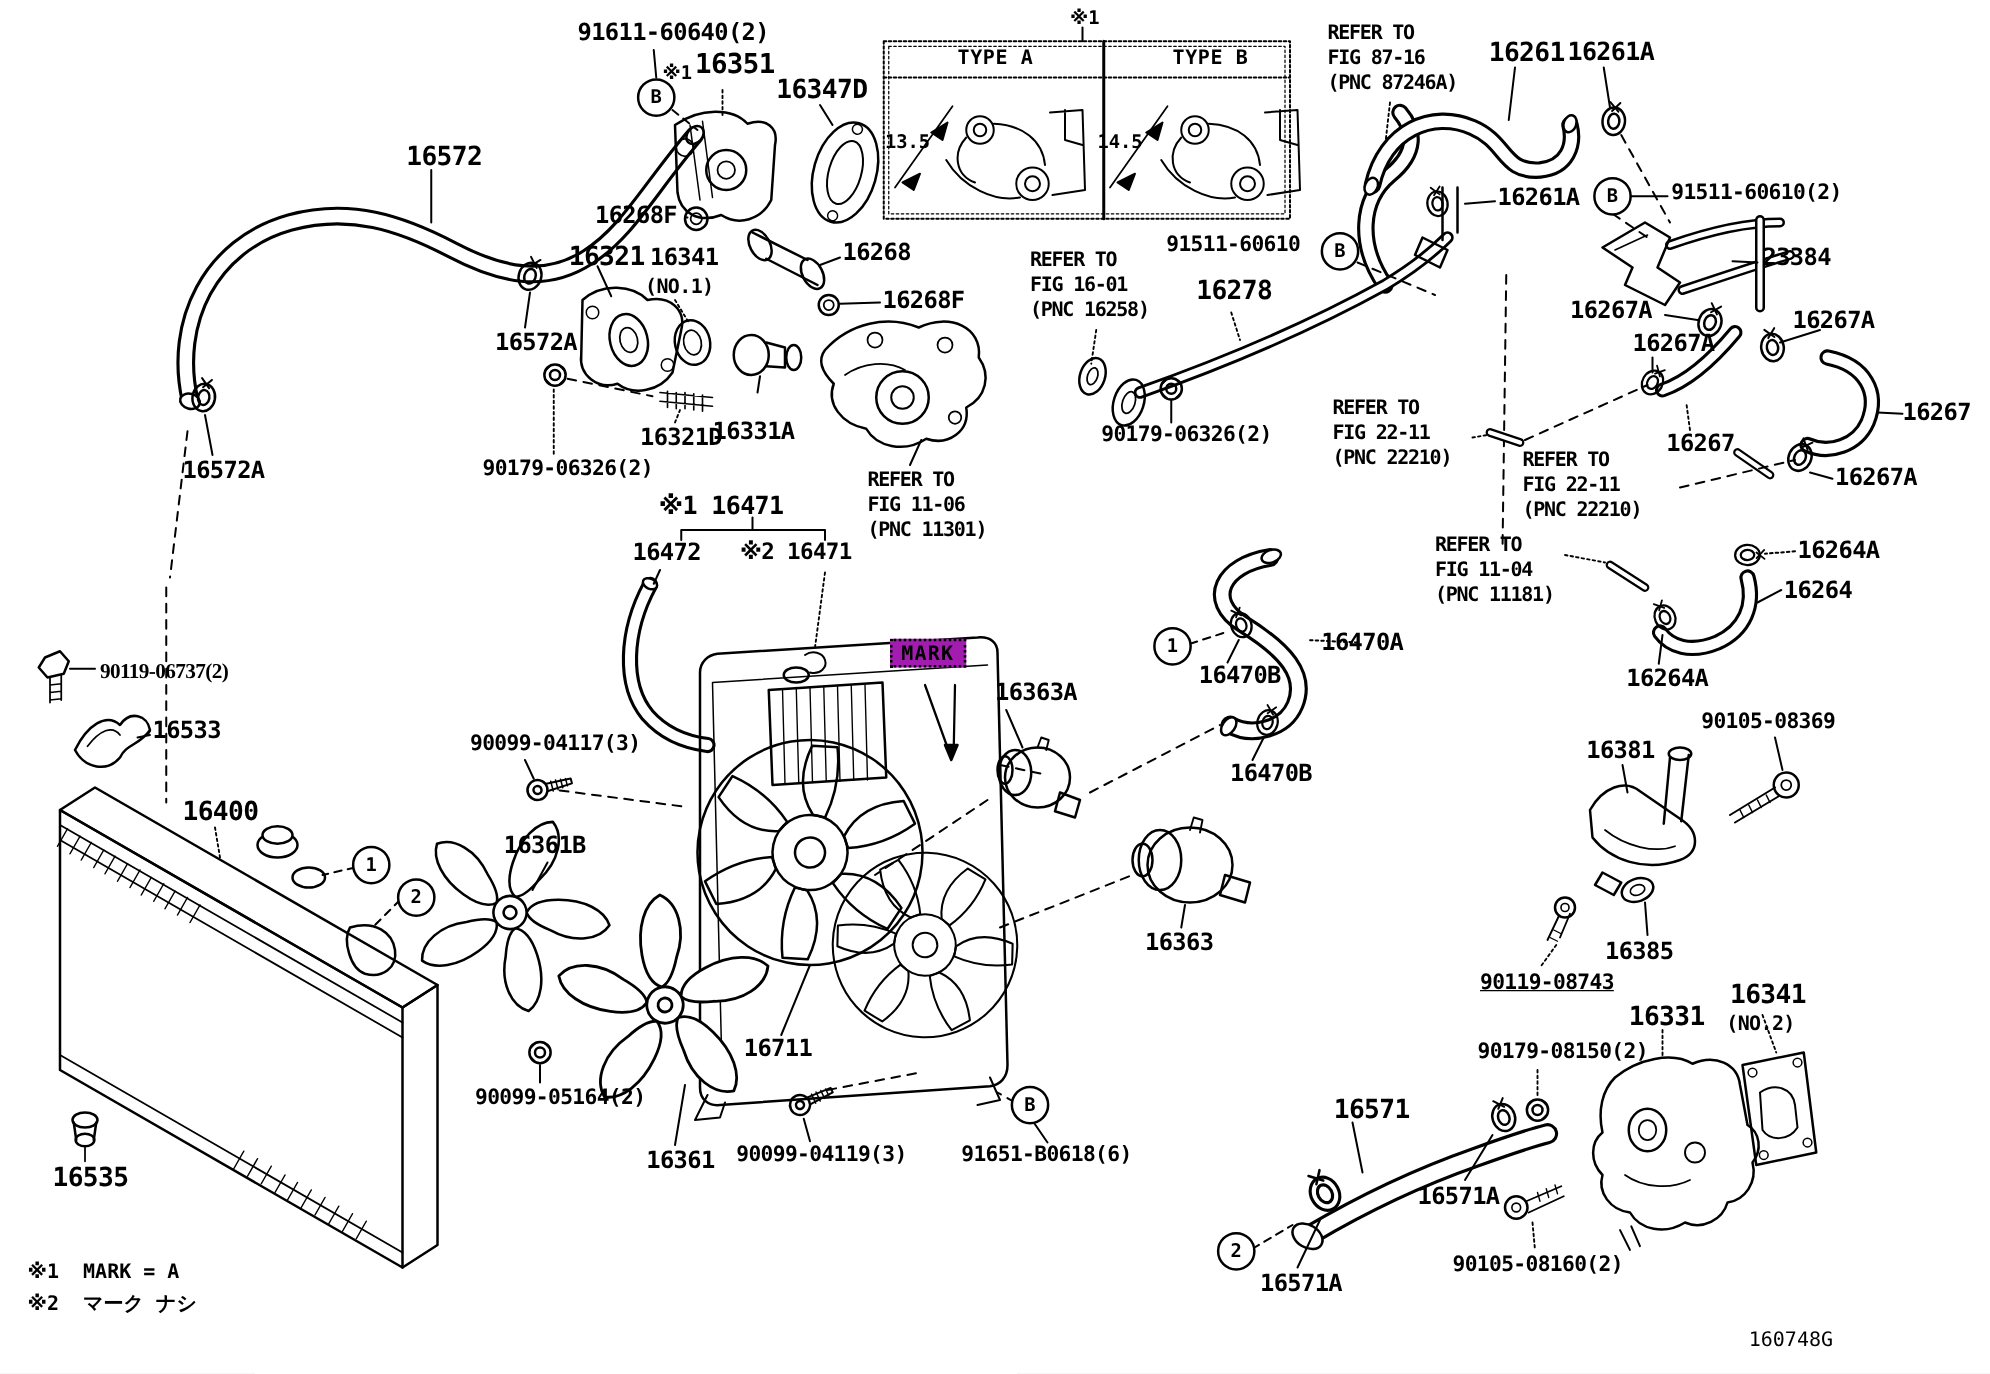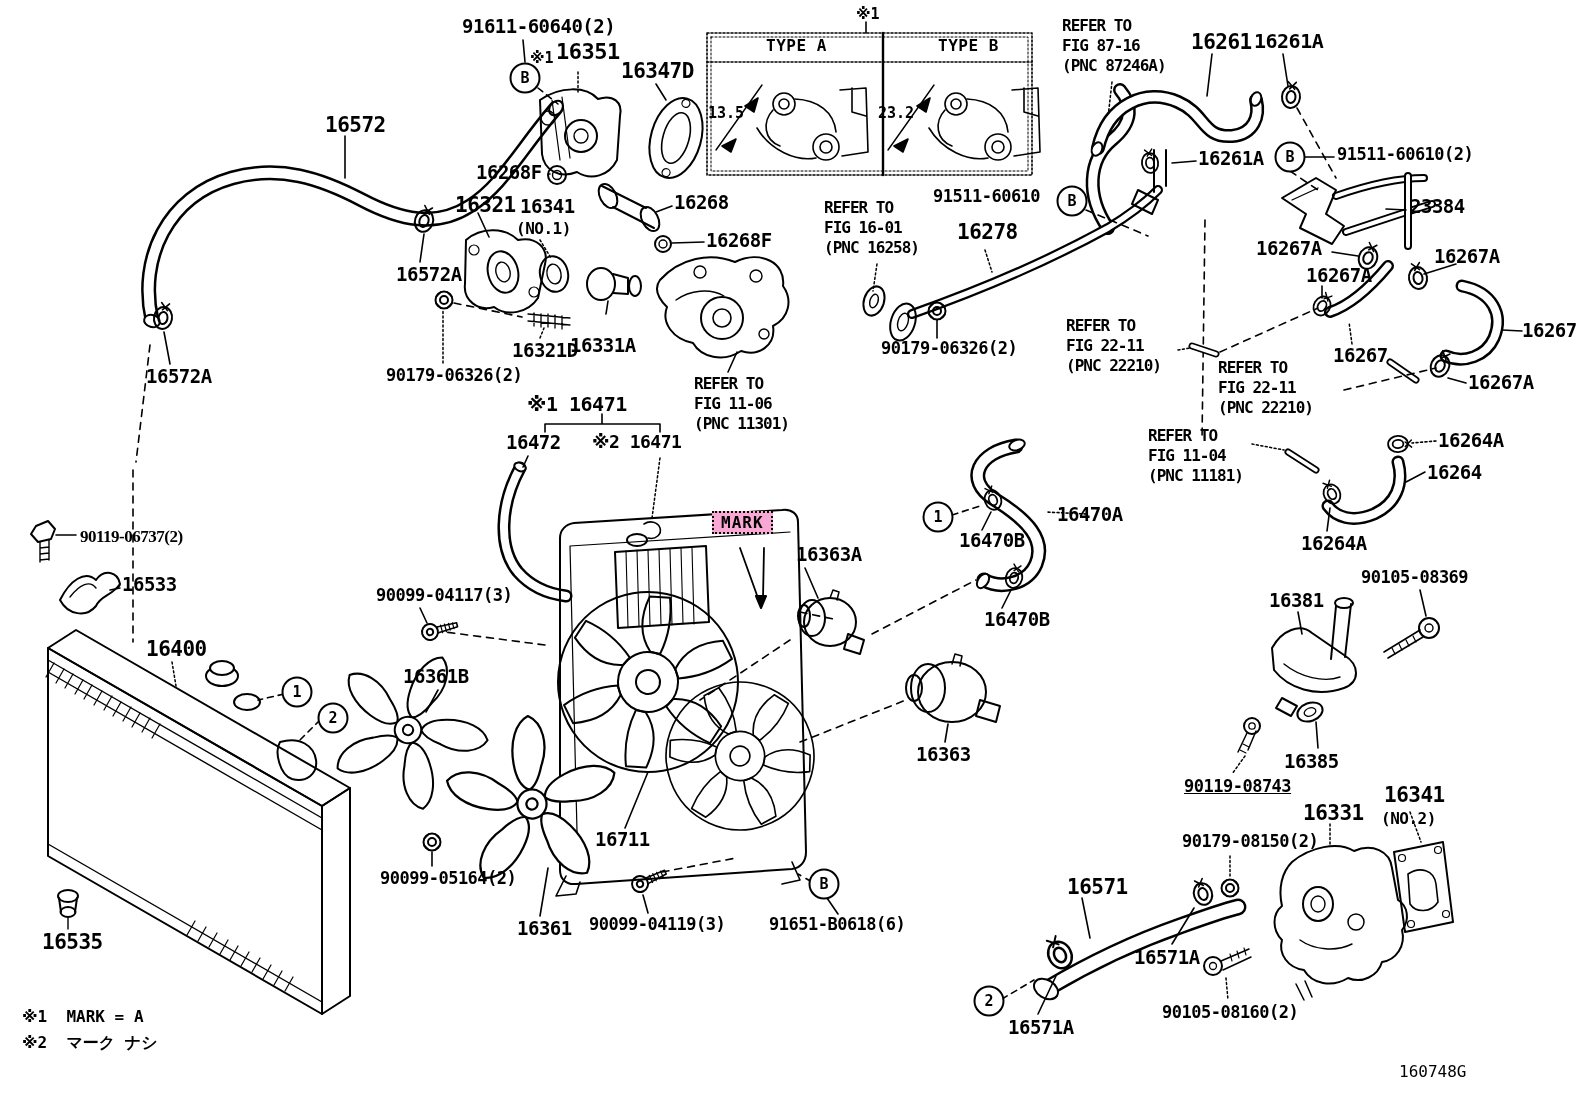--- a/index.html
+++ b/index.html
@@ -11,21 +11,21 @@
   .part{font-size:19px;letter-spacing:-0.5px;}
   .sub{font-size:16px;letter-spacing:-0.5px;}
   .ref{font-size:16px;line-height:20px;letter-spacing:-1px;}
   .dim{font-size:15px;}
   .hdr{font-size:16px;letter-spacing:0.5px;}
   .note{font-size:16px;}
   .code{font-size:16px;font-weight:normal;letter-spacing:0;}
   .circled{width:27px;height:27px;border:2px solid #000;border-radius:50%;
            background:#fff;display:flex;align-items:center;justify-content:center;
            font-size:15px;transform:translate(-50%,-50%);line-height:1;}
-  .boxed{font-size:16px;border:2px dotted #000;padding:1px 7px;background:#f9a8d4;letter-spacing:1px;}
+  .boxed{font-size:16px;border:2px dotted #000;padding:1px 7px;background:#a21caf;letter-spacing:1px;}
 </style>
 </head>
 <body>
 
 <div class="stage">
 
 <svg width="1592" height="1099" viewBox="0 0 1592 1099" fill="none" stroke="#000" stroke-width="2" stroke-linecap="round" stroke-linejoin="round">
   <defs>
     <g id="clamp">
       <ellipse rx="9" ry="11"></ellipse>
@@ -526,16 +526,16 @@
       <div class="lbl part" style="left: 1067px; top: 876px; font-size: 21px;">16571</div>
       <div class="lbl circled" style="left: 989px; top: 1001px;">2</div>
       <div class="lbl part" style="left: 1008px; top: 1017px;">16571A</div>
       <div class="lbl part" style="left: 1134px; top: 947px;">16571A</div>
       <div class="lbl part" style="left: 1162px; top: 1003px; font-size: 17px;">90105-08160(2)</div>
       <div class="lbl code" style="left: 1399px; top: 1063px;">160748G</div>
       <div class="lbl dim" style="left: 856px; top: 6px;">※1</div>
       <div class="lbl hdr" style="left: 766px; top: 37px;">TYPE A</div>
       <div class="lbl hdr" style="left: 938px; top: 37px;">TYPE B</div>
       <div class="lbl dim" style="left: 708px; top: 105px;">13.5</div>
-      <div class="lbl dim" style="left: 878px; top: 105px;">23.2</div>
+      <div class="lbl dim" style="left: 878px; top: 105px;">14.5</div>
     </div>
 
 </div>
 
 </body></html>

